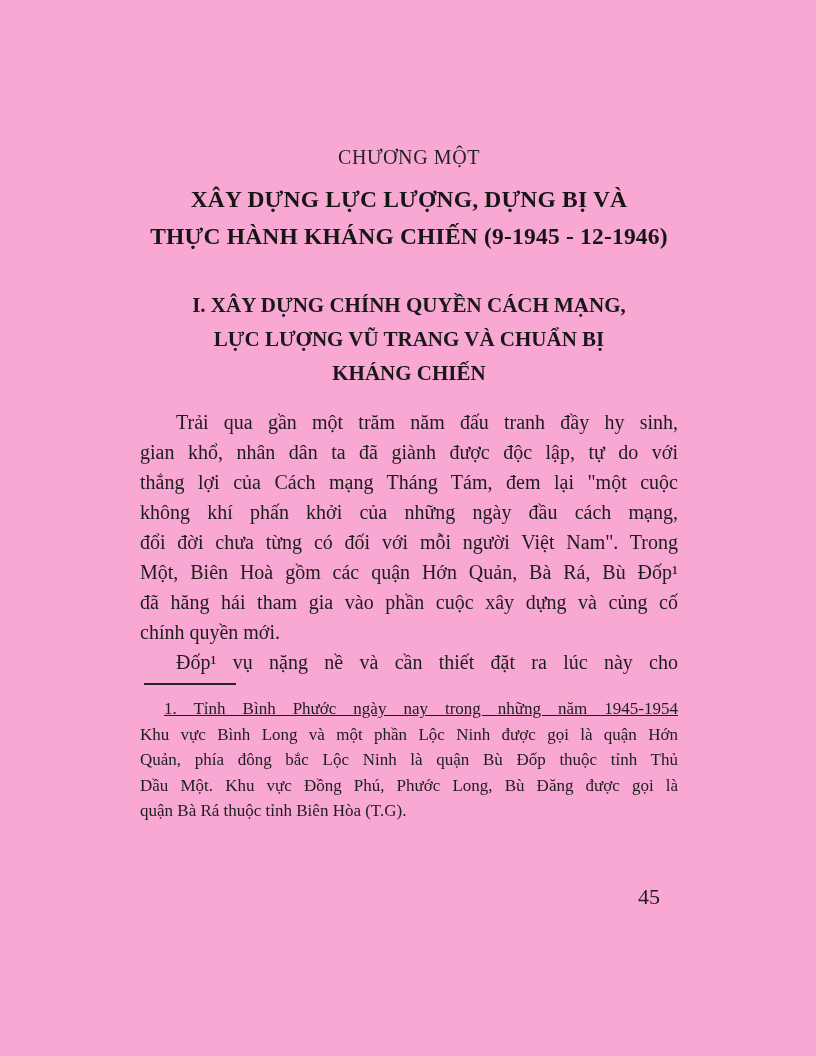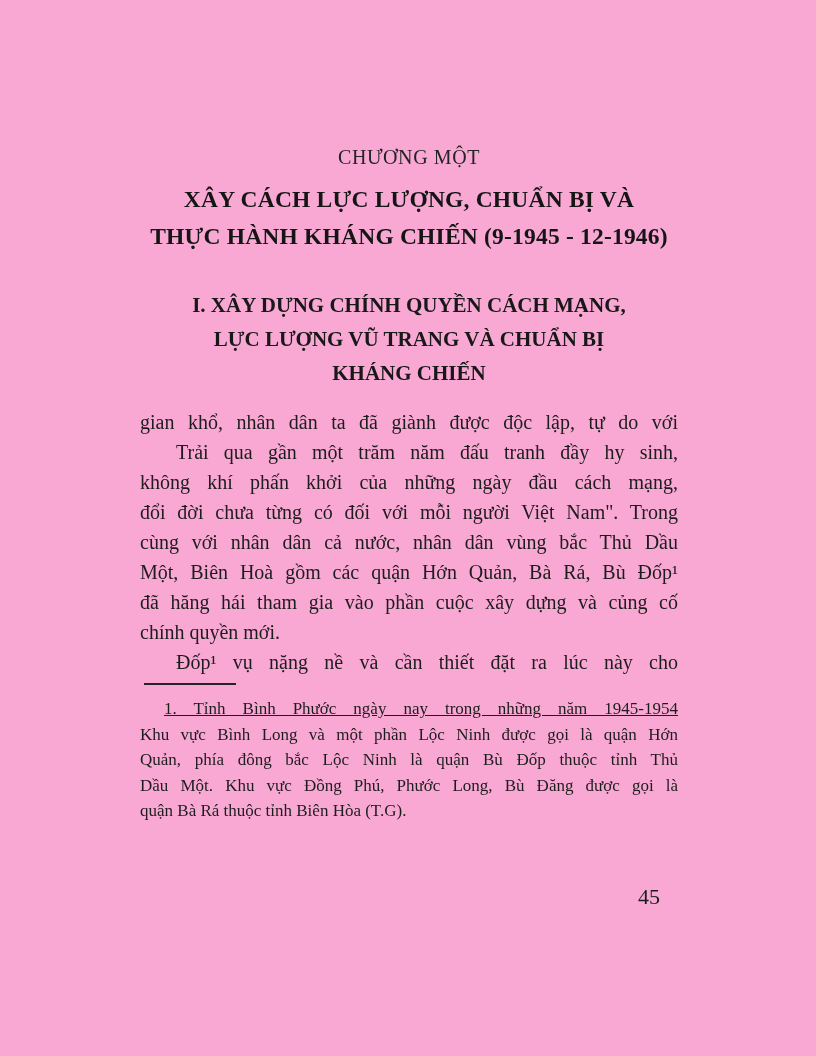--- a/index.html
+++ b/index.html
@@ -82,37 +82,37 @@
 </style>
 </head>
 <body>
 
 <div class="page">
   <div class="content">
 
     <div class="chapter-label">CHƯƠNG MỘT</div>
 
     <div class="chapter-title">
-      <div>XÂY CÁCH LỰC LƯỢNG, CHUẨN BỊ VÀ</div>
+      <div>XÂY DỰNG LỰC LƯỢNG, DỰNG BỊ VÀ</div>
       <div>THỰC HÀNH KHÁNG CHIẾN (9-1945 - 12-1946)</div>
     </div>
 
     <div class="section-heading">
       <div>I. XÂY DỰNG CHÍNH QUYỀN CÁCH MẠNG,</div>
       <div>LỰC LƯỢNG VŨ TRANG VÀ CHUẨN BỊ</div>
       <div>KHÁNG CHIẾN</div>
     </div>
 
     <div class="body-text">
       <div>
+        <div class="bline first">Trải qua gần một trăm năm đấu tranh đầy hy sinh,</div>
         <div class="bline">gian khổ, nhân dân ta đã giành được độc lập, tự do với</div>
-        <div class="bline first">Trải qua gần một trăm năm đấu tranh đầy hy sinh,</div>
+        <div class="bline">thắng lợi của Cách mạng Tháng Tám, đem lại "một cuộc</div>
         <div class="bline">không khí phấn khởi của những ngày đầu cách mạng,</div>
         <div class="bline">đổi đời chưa từng có đối với mỗi người Việt Nam". Trong</div>
-        <div class="bline">cùng với nhân dân cả nước, nhân dân vùng bắc Thủ Dầu</div>
         <div class="bline">Một, Biên Hoà gồm các quận Hớn Quản, Bà Rá, Bù Đốp¹</div>
         <div class="bline">đã hăng hái tham gia vào phần cuộc xây dựng và củng cố</div>
         <div class="bline plainlast">chính quyền mới.</div>
       </div>
       <div>
         <div class="bline first">Đốp¹ vụ nặng nề và cần thiết đặt ra lúc này cho</div>
       </div>
     </div>
 
     <div class="footnote-sep"></div>

